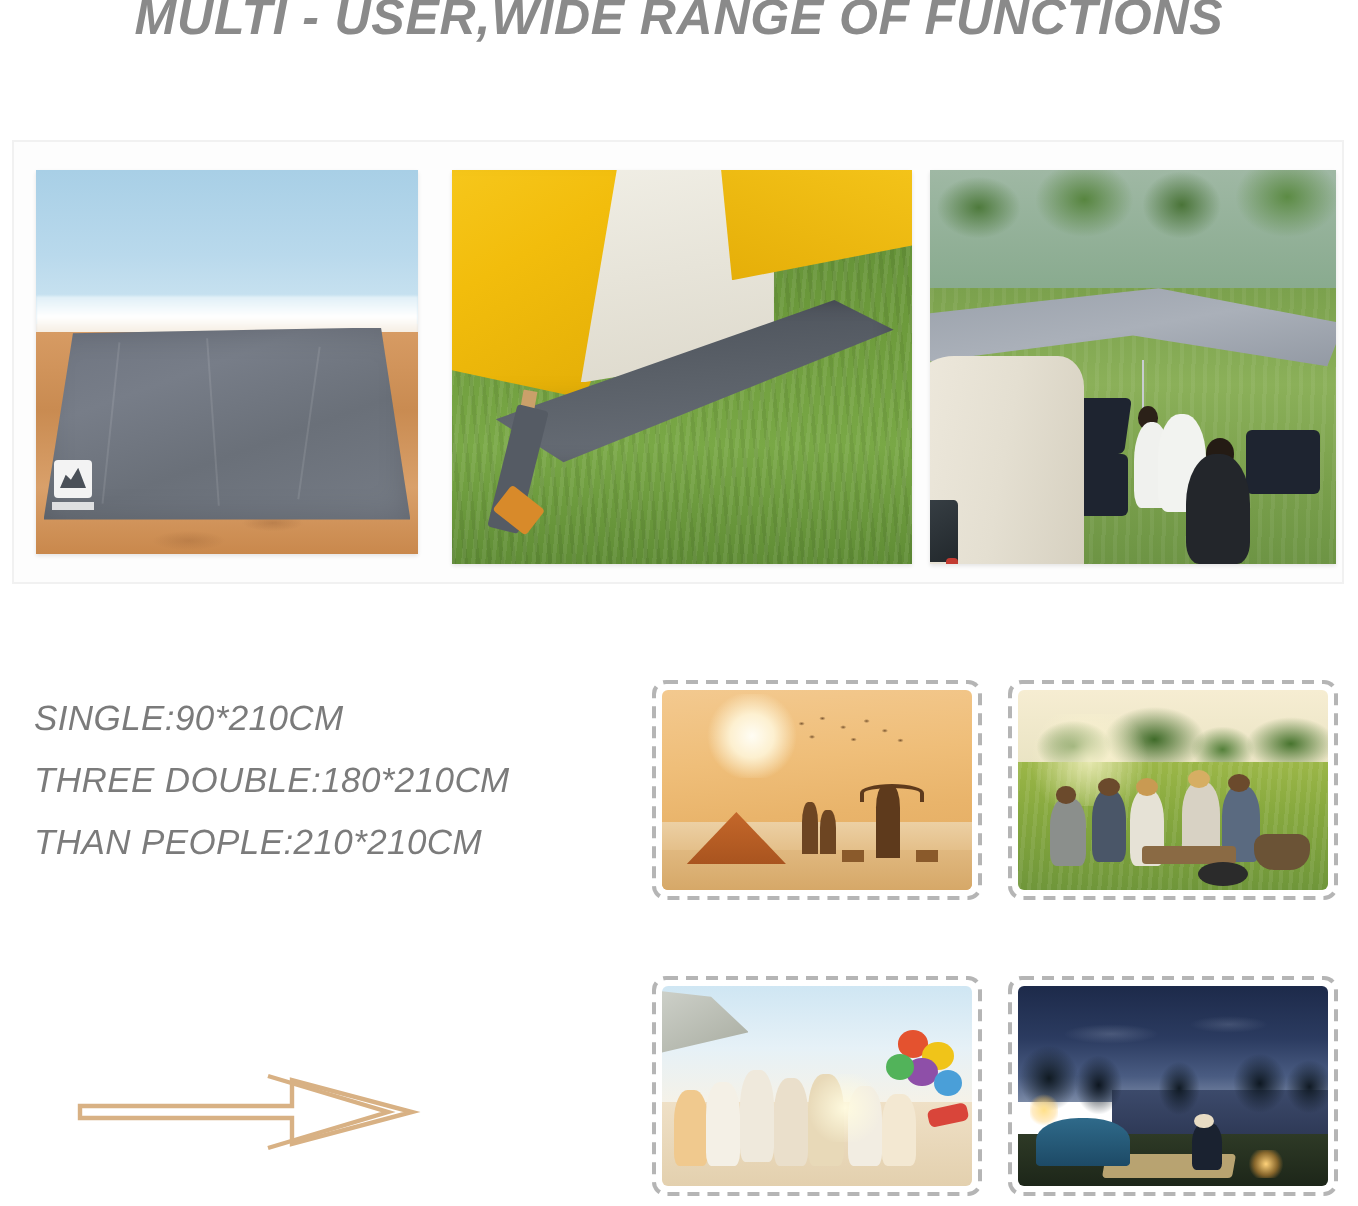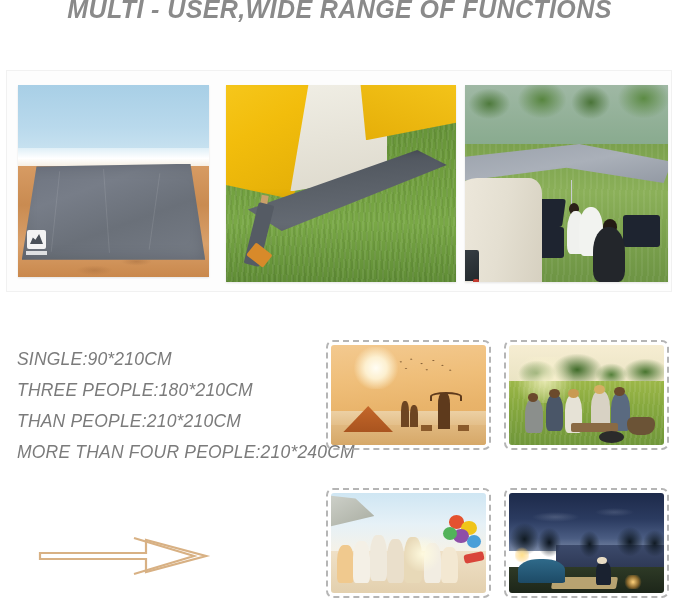--- a/index.html
+++ b/index.html
@@ -332,23 +332,22 @@
     <div class="person pb-head"></div>
     <div class="person pb"></div>
     <div class="car">
       <div class="car-window"></div>
       <div class="car-light"></div>
     </div>
   </div>
 
   <div class="specs">
     <div class="spec-line">SINGLE:90*210CM</div>
-    <div class="spec-line">THREE PEOPLE:180*210CM</div>
+    <div class="spec-line">THREE DOUBLE:180*210CM</div>
     <div class="spec-line">THAN PEOPLE:210*210CM</div>
-    <div class="spec-line">MORE THAN FOUR PEOPLE:210*240CM</div>
   </div>
 
   <div class="arrow-wrap">
     <svg width="175" height="48" viewBox="0 0 175 48">
       <path d="M2 21 L108 21 L108 8 L168 24 L108 40 L108 27 L2 27 Z" fill="none" stroke="#d8b184" stroke-width="2.2" stroke-linejoin="miter"></path>
       <path d="M96 6 L156 24 L96 42" fill="none" stroke="#d8b184" stroke-width="2.2" stroke-linejoin="miter"></path>
     </svg>
   </div>
 
   <div class="thumb t1">

